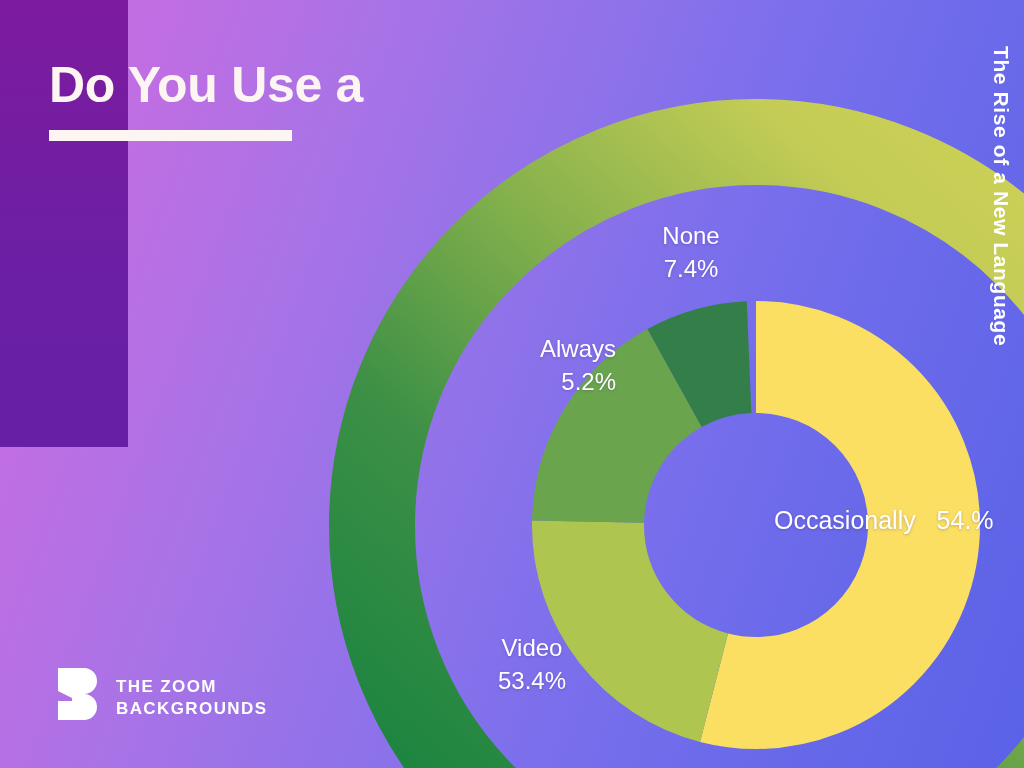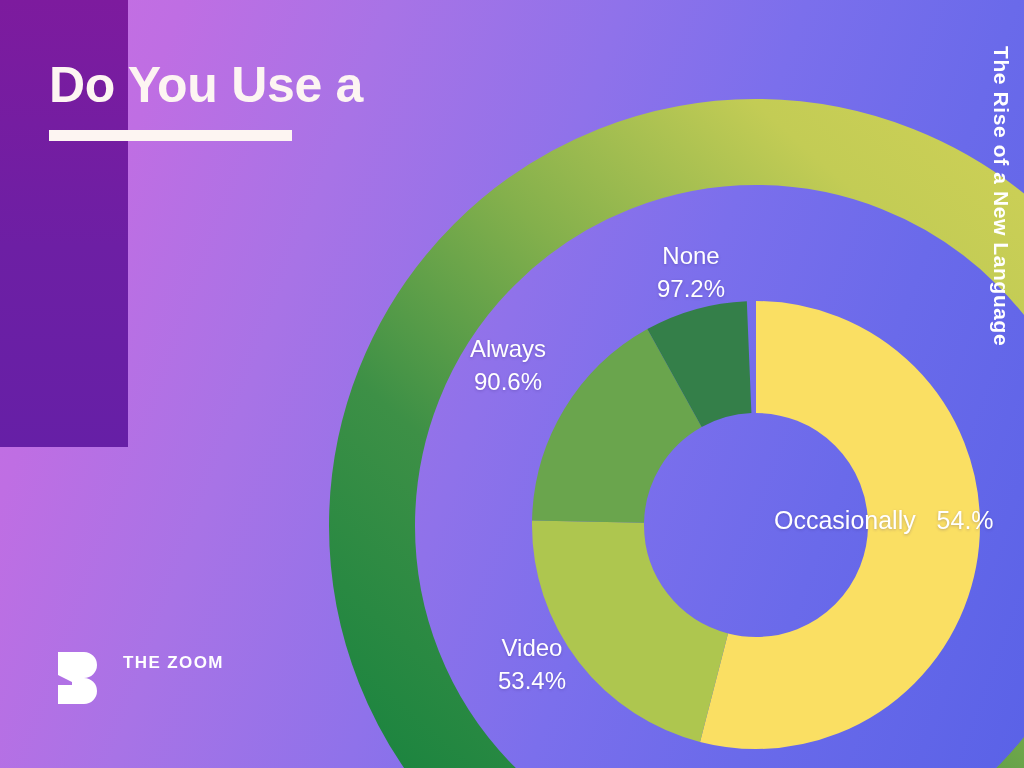--- a/index.html
+++ b/index.html
@@ -106,38 +106,38 @@
     color: #ffffff;
     font-size: 24px;
     line-height: 1.38;
     text-align: center;
     text-shadow: 0 1px 3px rgba(60,40,120,0.30);
     white-space: nowrap;
   }
   .chart-label .lbl-name { display: block; }
   .chart-label .lbl-val  { display: block; }
 
-  .lbl-none       { left: 611px; top: 219px; width: 160px; margin-top: 20px; }
-  .lbl-always     { left: 428px; top: 332px; width: 160px; }
+  .lbl-none       { left: 611px; top: 219px; width: 160px; }
+  .lbl-always     { left: 456px; top: 332px; width: 160px; text-align: right; }
   .lbl-often      { left: 452px; top: 631px; width: 160px; }
   .lbl-occasional {
     left: 774px; top: 503px; width: 260px;
     text-align: left; font-size: 25px;
   }
   .lbl-occasional .lbl-name,
   .lbl-occasional .lbl-val { display: inline; }
 
   
   .brand {
     position: absolute;
     left: 58px;
-    bottom: 64px;
+    bottom: 48px;
     display: flex;
-    align-items: flex-start;
-    gap: 19px;
+    align-items: flex-end;
+    gap: 12px;
   }
   .brand-mark {
     width: 46px;
     height: 52px;
     position: relative;
   }
   .brand-text {
     color: #ffffff;
     font-size: 17px;
     font-weight: bold;
@@ -191,26 +191,26 @@
 
         <circle cx="224" cy="224" r="168" fill="none" stroke="#6aa54d" stroke-width="112" stroke-dasharray="175.23 880.35" stroke-dashoffset="-794.85"></circle>
 
         <circle cx="224" cy="224" r="168" fill="none" stroke="#347f49" stroke-width="112" stroke-dasharray="78.11 977.47" stroke-dashoffset="-970.08"></circle>
       </g>
     </svg>
   </div>
 
   <div class="chart-label lbl-none">
     <span class="lbl-name">None</span>
-    <span class="lbl-val">97.2%</span>
+    <span class="lbl-val">7.4%</span>
   </div>
 
   <div class="chart-label lbl-always">
     <span class="lbl-name">Always</span>
-    <span class="lbl-val">90.6%</span>
+    <span class="lbl-val">5.2%</span>
   </div>
 
   <div class="chart-label lbl-often">
     <span class="lbl-name">Video</span>
     <span class="lbl-val">53.4%</span>
   </div>
 
   <div class="chart-label lbl-occasional">
     <span class="lbl-name">Occasionally</span>
     <span>&nbsp;</span>
@@ -218,16 +218,17 @@
   </div>
 
   <div class="brand">
     <div class="brand-mark">
       <svg width="46" height="52" viewBox="0 0 46 52">
         <path d="M0 0 H26 A13 13 0 0 1 26 26 A13 13 0 0 1 26 52 H0 V33 H14 V30 L0 23 V0 Z" fill="#ffffff"></path>
       </svg>
     </div>
     <div class="brand-text">
       <div>THE ZOOM</div>
+      <div>BACKGROUNDS</div>
     </div>
   </div>
 
 </div>
 
 </body></html>

